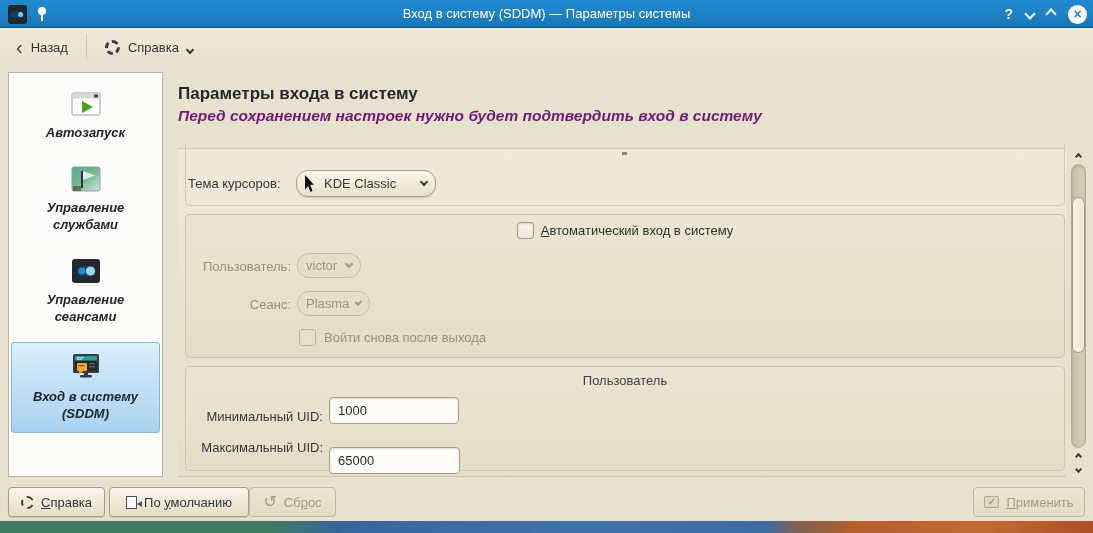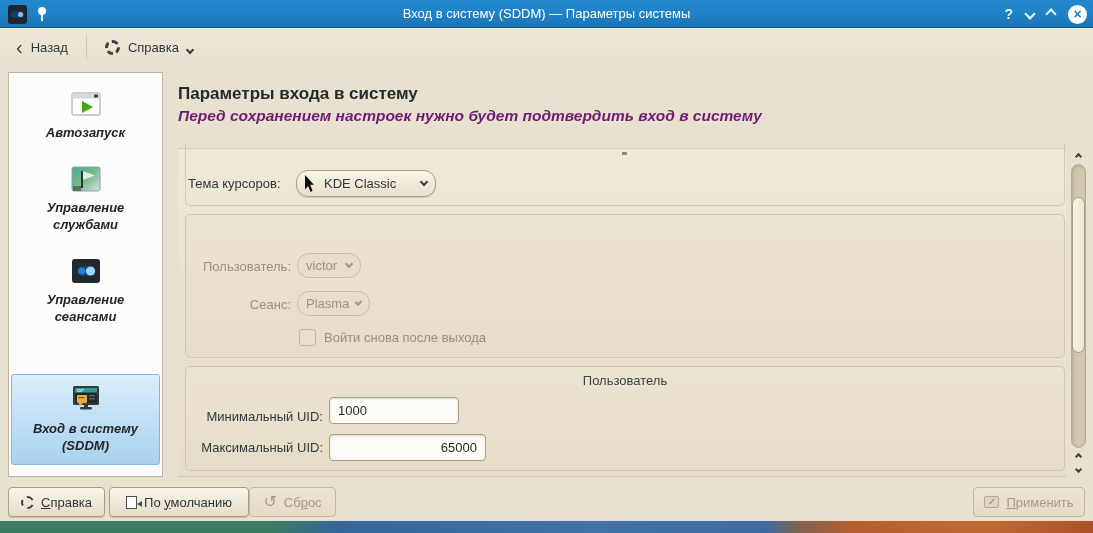--- a/index.html
+++ b/index.html
@@ -36,21 +36,21 @@
   .lifebuoy { width:15px; height:15px; border:3px dashed #3a3f44; border-radius:50%; }
   .tool-btn .chev.small { width:6px; height:6px; border-width:2px; color:#3a3f44; margin-top:6px; }
 
   
   .sidebar { position:absolute; left:8px; top:72px; width:155px; height:405px;
     background:#fcfcfb; border:1px solid #bdb5a0; display:flex; flex-direction:column; align-items:center; padding-top:10px; }
   .side-item { width:149px; display:flex; flex-direction:column; align-items:center; text-align:center;
     font-weight:bold; color:#232629; padding:4px 2px 6px; line-height:17px; margin-bottom:11px; border-radius:3px;font-style:italic; }
   .side-item .ic { width:34px; height:34px; margin-bottom:3px; position:relative; }
   .side-item.selected { background:linear-gradient(180deg,#dceffb 0%,#c3e1f6 45%,#a9d2ef 100%);
-    border:1px solid #86b7dc; padding:8px 2px 10px;margin-top:32px; }
+    border:1px solid #86b7dc; padding:8px 2px 10px; }
   .side-label { width:140px; }
 
   
   .page-title { position:absolute; left:178px; top:84px; font-size:17px; font-weight:bold; color:#26292c; }
   .page-subtitle { position:absolute; left:178px; top:107px; font-size:15.5px; font-weight:bold; font-style:italic; color:#701a75; }
 
   
   .viewport { position:absolute; left:178px; top:148px; width:888px; height:329px;
     background:linear-gradient(180deg,#efe9db 0%,#eae2d0 45%,#e6decb 100%);
     border-top:1px solid #d6cdb7; border-bottom:1px solid #cfc6ae; }
@@ -229,20 +229,24 @@
     <div class="f-row" style="left:10px; top:21px; height:27px;">
       <span class="row-label">Тема курсоров:</span>
     </div>
     <div class="combo" style="position:absolute; left:118px; top:21px; width:140px;">
       <span class="cursor-arrow"></span>
       <span>KDE Classic</span>
       <span class="chev"></span>
     </div>
 
     <div class="groupbox gb-auto">
+      <div class="cb-row">
+        <span class="checkbox"></span>
+        <span><u>А</u>втоматический вход в систему</span>
+      </div>
       <div class="f-row" style="left:8px; top:39px; height:25px; width:97px; justify-content:flex-end;">
         <span class="row-label dim">Пользователь:</span>
       </div>
       <div class="combo disabled" style="position:absolute; left:111px; top:38px; width:64px; height:25px;">
         <span>victor</span>
         <span class="chev"></span>
       </div>
       <div class="f-row" style="left:8px; top:77px; height:25px; width:97px; justify-content:flex-end;">
         <span class="row-label dim">Сеанс:</span>
       </div>
@@ -258,21 +262,21 @@
 
     <div class="groupbox gb-user">
       <div class="gb-title">Пользователь</div>
       <div class="f-row" style="left:8px; top:30px; height:27px; width:129px; justify-content:flex-end;align-items:flex-end;">
         <span class="row-label">Минимальный UID:</span>
       </div>
       <input class="textfield" style="position: absolute; left: 143px; top: 30px; width: 130px;" value="1000">
       <div class="f-row" style="left:8px; top:67px; height:27px; width:129px; justify-content:flex-end;">
         <span class="row-label">Максимальный UID:</span>
       </div>
-      <input class="textfield" style="position: absolute; left: 143px; top: 67px; width: 157px; text-align: right;" value="65000">
+      <input class="textfield" style="position: absolute; left: 143px; top: 80px; width: 131px;" value="65000">
     </div>
   </div>
 
   <div class="scrollbar">
     <div class="sb-arrow" style="top:0;">
         <span class="chev up"></span>
       </div>
     <div class="sb-track">
       <div class="sb-thumb"></div>
     </div>

